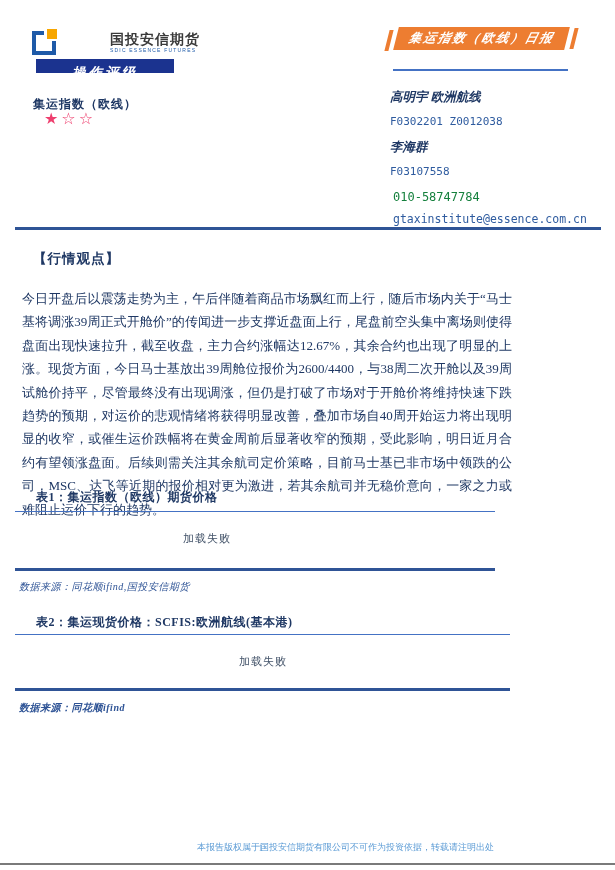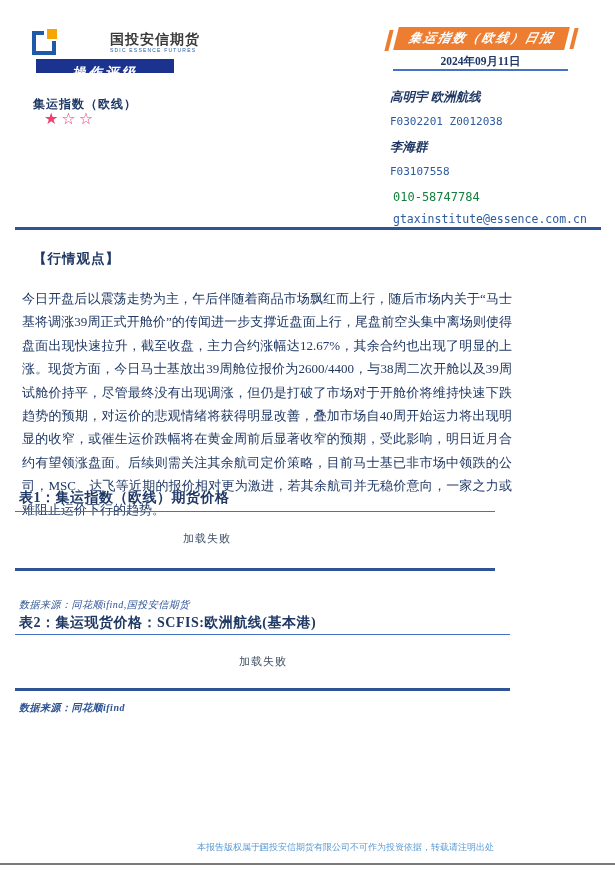--- a/index.html
+++ b/index.html
@@ -38,33 +38,33 @@
   .an-code{font-family:"DejaVu Sans Mono",monospace;font-size:11px;color:#2E5B9F;height:25px;line-height:22px;}
   .an-phone{font-family:"DejaVu Sans Mono",monospace;font-size:12px;color:#15803d;height:24px;line-height:22px;padding-left:3px;}
   .an-email{font-family:"DejaVu Sans Mono",monospace;font-size:11.5px;color:#2E5B9F;height:20px;line-height:18px;padding-left:3px;}
   
   .separator{position:absolute;left:15px;top:227px;width:586px;height:3px;background:#2F5496;}
   
   .section-title{position:absolute;left:33px;top:250px;font-size:13.5px;font-weight:bold;letter-spacing:1px;}
   .paragraph{position:absolute;left:22px;top:287px;width:490px;font-size:13px;line-height:23.4px;
     text-align:justify;color:#1F3864;}
   
-  .tbl-title{position:absolute;left:19px;font-size:14px;font-weight:bold;color:#1F3864;letter-spacing:0.5px;}
+  .tbl-title{position:absolute;left:36px;font-size:12px;font-weight:bold;color:#1F3864;letter-spacing:0.5px;}
   .tbl-title.t1{top:489px;}
   .tbl-title.t2{top:614px;}
   .hline{position:absolute;left:15px;background:#4472C4;height:1px;}
   .hline.thin1{top:511px;width:480px;}
   .hline.thin2{top:634px;width:495px;}
   .hline.thick1{top:568px;width:480px;height:2.5px;background:#2F5496;}
   .hline.thick2{top:688px;width:495px;height:2.5px;background:#2F5496;}
   .placeholder{position:absolute;font-size:11px;color:#44546A;text-align:center;letter-spacing:1px;}
   .placeholder.p1{left:15px;top:531px;width:384px;}
   .placeholder.p2{left:15px;top:654px;width:496px;}
   .source{position:absolute;left:19px;font-size:10px;font-style:italic;color:#2F5496;letter-spacing:0.5px;}
-  .source.s1{top:580px;margin-top:18px;}
+  .source.s1{top:580px;}
   .source.s2{top:701px;font-weight:bold;}
   
   .footer{position:absolute;left:8px;top:841px;width:506px;box-sizing:border-box;
     padding:0 20px;display:flex;justify-content:flex-end;align-items:center;
     font-size:9px;color:#5B9BD5;}
   .footer .mid{position:absolute;left:0;width:100%;text-align:center;}
   .bottom-line{position:absolute;left:0;top:863px;width:615px;height:2px;background:#7a7a7a;}
 </style>
 </head>
 <body>
@@ -81,21 +81,20 @@
       <div class="logo-name">国投安信期货</div>
       <div class="logo-sub">SDIC ESSENCE FUTURES</div>
     </div>
   </div>
 
   <div class="badge">
     <span class="badge-slash left"></span>
     <span class="badge-body">集运指数（欧线）日报</span>
     <span class="badge-slash right"></span>
   </div>
-  <div class="date">2024年09月11日</div>
   <div class="date-underline"></div>
 
   <div class="rating-box">操作评级</div>
   <div class="product">集运指数（欧线）</div>
   <div class="stars">★☆☆</div>
 
   <div class="analysts">
     <div class="an-name">高明宇 欧洲航线</div>
     <div class="an-code">F0302201 Z0012038</div>
     <div class="an-name">李海群</div>

